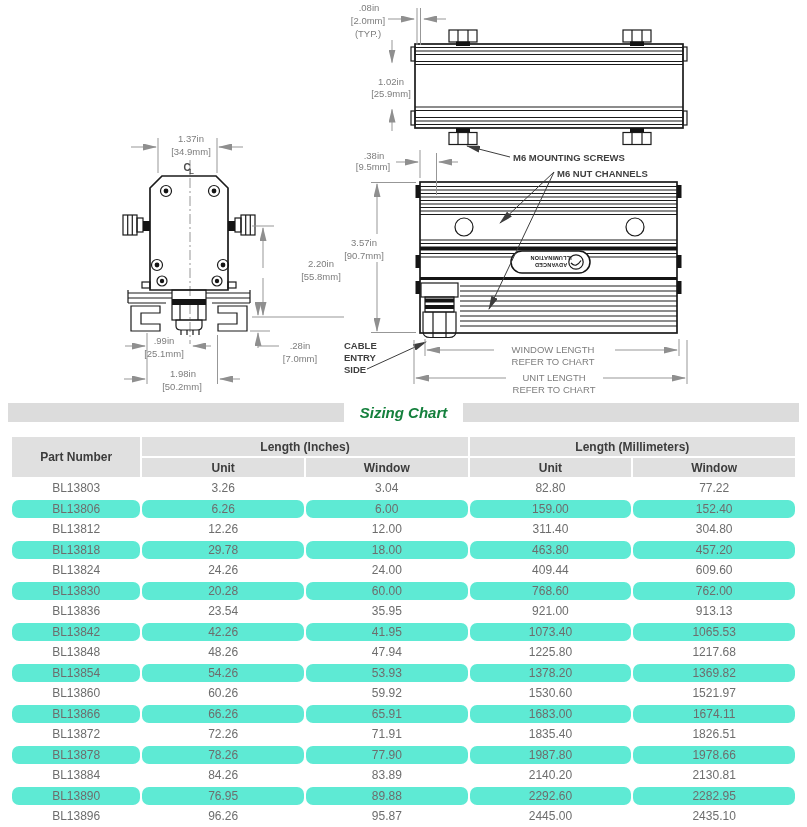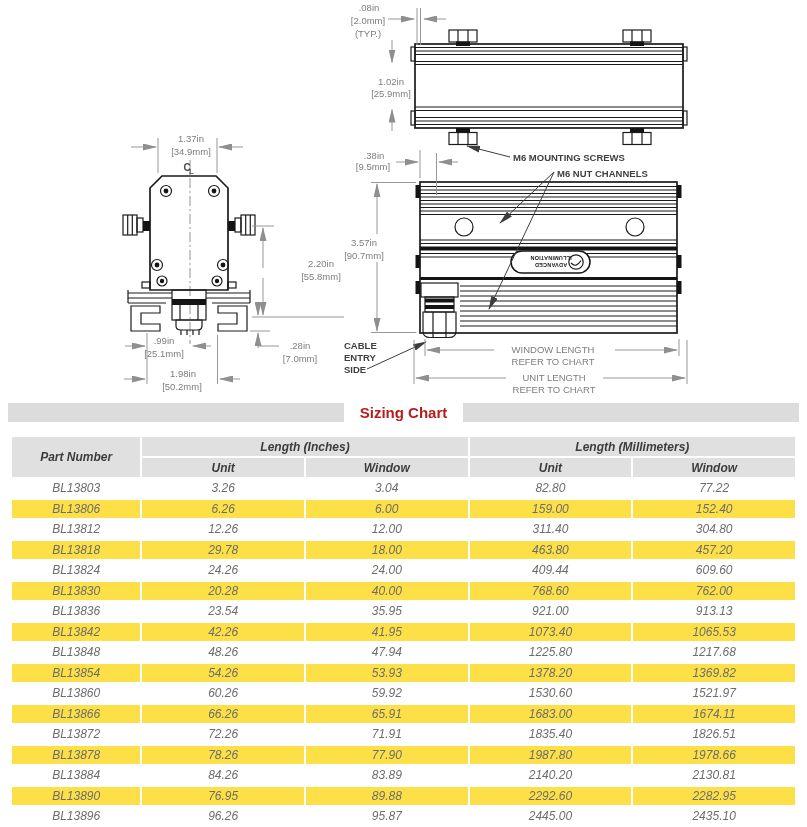--- a/index.html
+++ b/index.html
@@ -15,29 +15,29 @@
   .cl{stroke:#8a8a8a;stroke-width:0.9;fill:none;stroke-dasharray:10 3 2 3;}
   text.dim{fill:#7d7d7d;font-size:9.5px;}
   text.callout{fill:#3f3f3f;font-size:9.5px;font-weight:bold;}
   text.clsym{fill:#4a4a4a;font-weight:bold;}
   text.logo{fill:#1b1b1b;font-size:5.5px;font-weight:bold;letter-spacing:.2px;}
   .leader{stroke:#3d3d3d;stroke-width:1;fill:none;}
   
   .title-band{position:absolute;top:403px;left:8px;width:791px;height:19px;
               display:flex;align-items:center;}
   .band-bar{flex:1;height:19px;background:#dcdcdc;}
-  .band-title{padding:0 16px;font-size:15px;font-weight:bold;color:#b91c1c;white-space:nowrap;}
+  .band-title{padding:0 16px;font-size:15px;font-weight:bold;color:#15803d;white-space:nowrap;font-style:italic;}
   
   table.sizing{position:absolute;top:435px;left:10px;width:787px;
-               border-collapse:separate;border-spacing:2px;table-layout:fixed;font-style:italic;}
+               border-collapse:separate;border-spacing:2px;table-layout:fixed;}
   table.sizing th{background:#e0e0e0;color:#3c3c3c;font-weight:bold;font-size:12px;
                   height:19px;text-align:center;padding:0;}
   table.sizing td{color:#6d6d6d;font-size:12px;height:18.5px;text-align:center;padding:0;
                   background:#ffffff;}
-  table.sizing tr.even td{background:#fde047;}
+  table.sizing tr.even td{background:#5eead4;border-radius:7px;}
 </style>
 </head>
 <body>
 
 <div class="page">
 
 <svg width="807" height="400" viewBox="0 0 807 400">
   <defs>
     <marker id="arG" markerWidth="14" markerHeight="7" refX="13" refY="3.5" orient="auto" markerUnits="userSpaceOnUse">
       <path d="M0,0L14,3.5L0,7Z" fill="#8f8f8f"></path>
@@ -343,21 +343,21 @@
         <tr>
           <td>BL13824</td>
           <td>24.26</td>
           <td>24.00</td>
           <td>409.44</td>
           <td>609.60</td>
         </tr>
         <tr class="even">
           <td>BL13830</td>
           <td>20.28</td>
-          <td>40.00</td>
+          <td>60.00</td>
           <td>768.60</td>
           <td>762.00</td>
         </tr>
         <tr>
           <td>BL13836</td>
           <td>23.54</td>
           <td>35.95</td>
           <td>921.00</td>
           <td>913.13</td>
         </tr>

